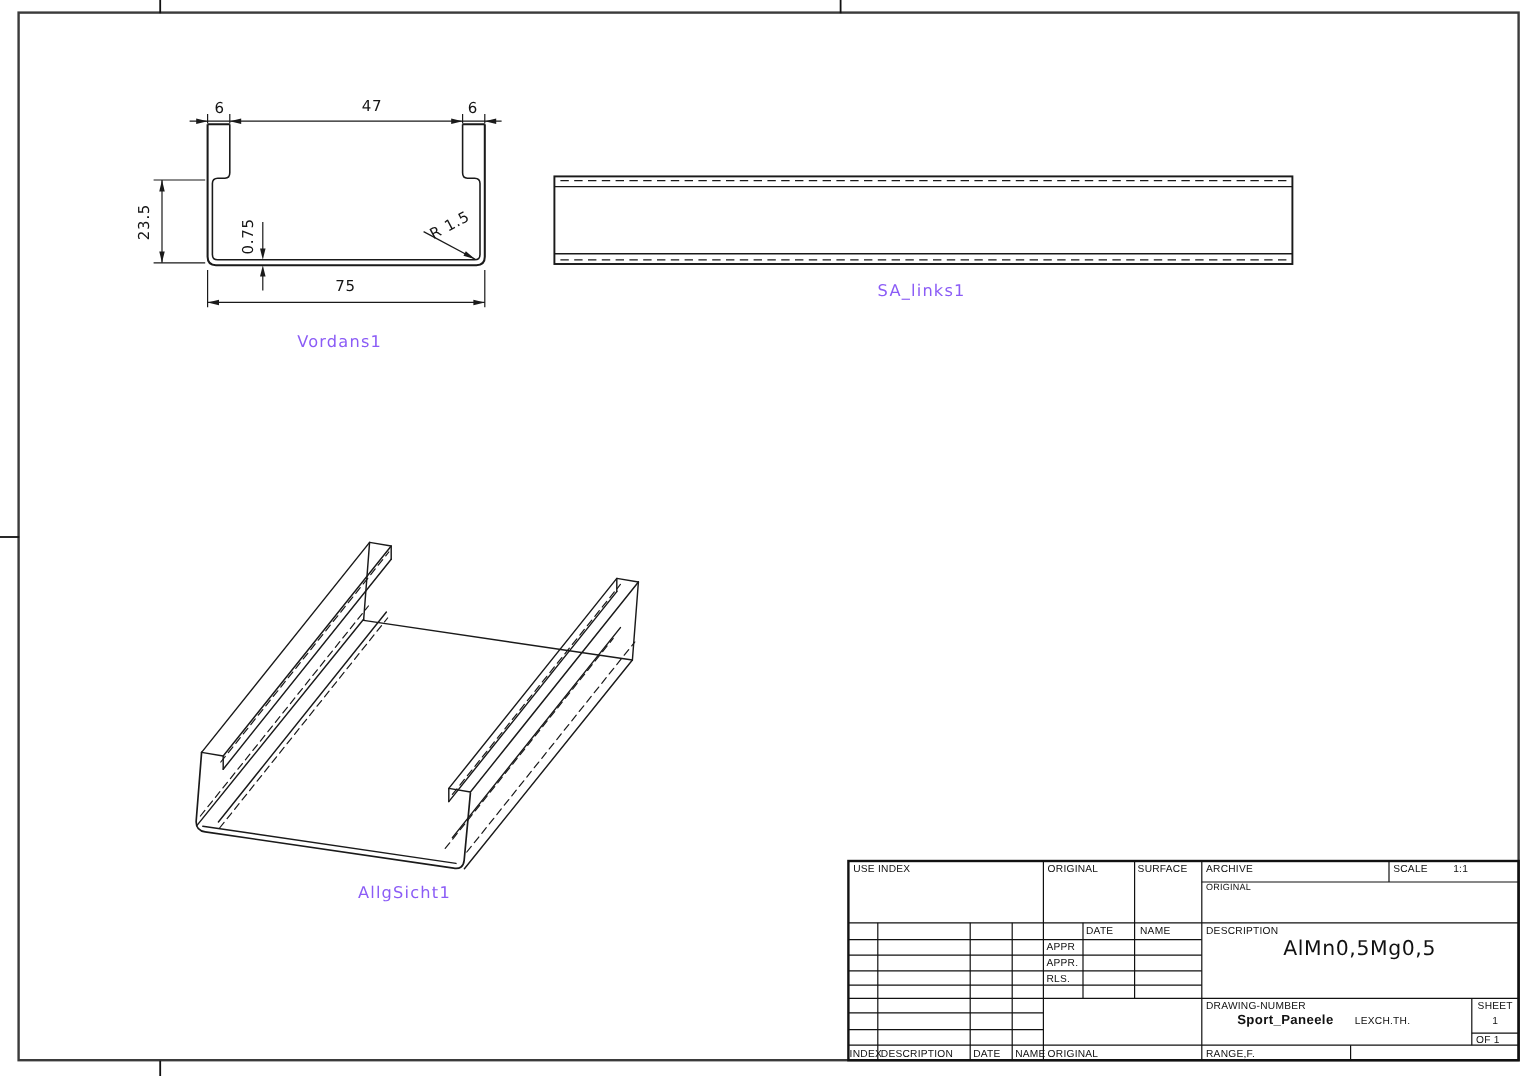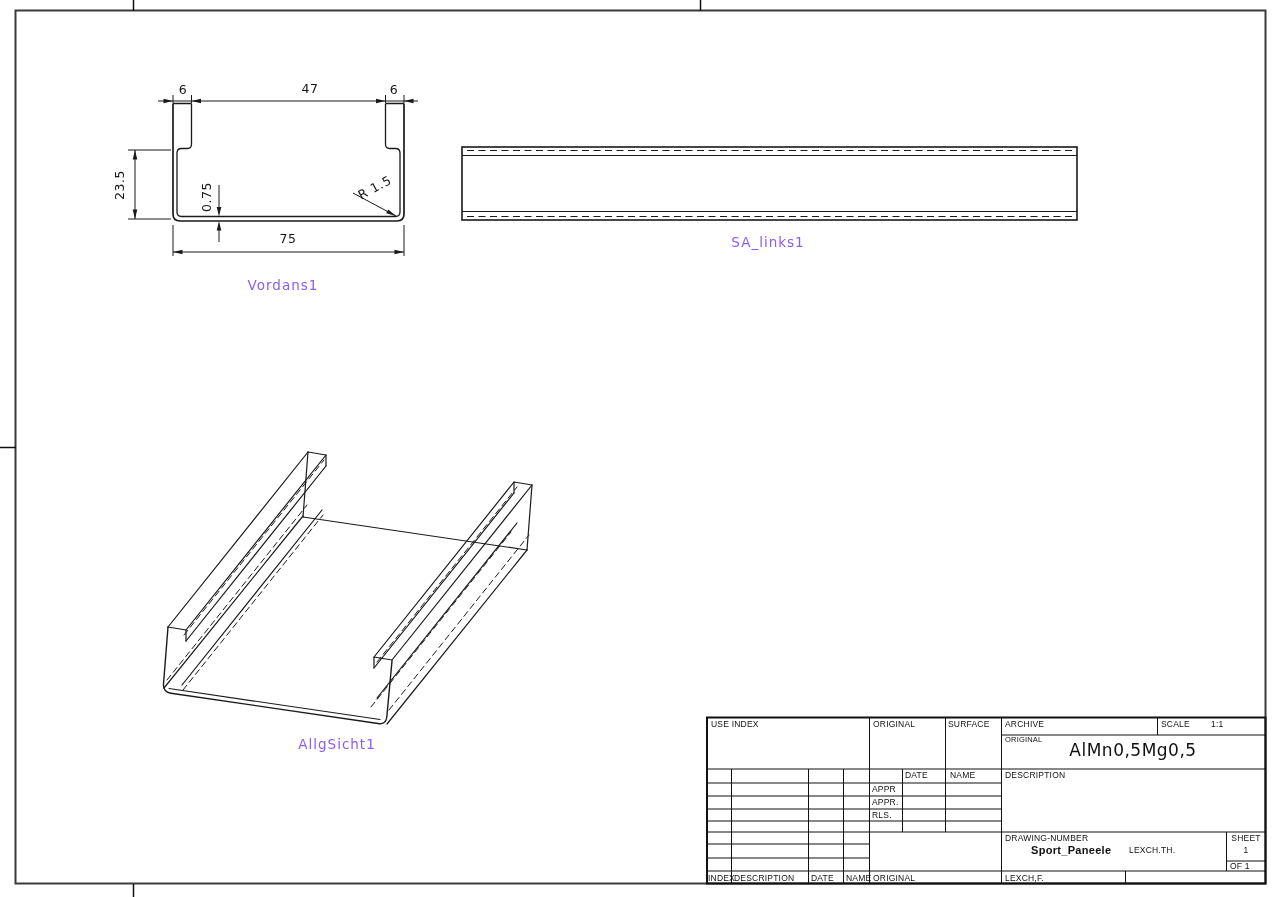--- a/index.html
+++ b/index.html
@@ -5,21 +5,21 @@
   html,body{margin:0;padding:0;}
   body{
     width:1280px;height:897px;position:relative;background:#ffffff;
     font-family:"Liberation Sans",sans-serif;overflow:hidden;
   }
   .sheet{position:absolute;inset:0;}
   svg.linework{position:absolute;left:0;top:0;}
   .tb{position:absolute;font:8.5px "Liberation Sans",sans-serif;color:#111;
       white-space:nowrap;letter-spacing:.2px;line-height:1;}
   .tb.small{font-size:7.5px;}
-  .tb.big{font:17px "DejaVu Sans",sans-serif;letter-spacing:.5px;transform:translate(-50%,-50%);}
+  .tb.big{font:17px "DejaVu Sans",sans-serif;letter-spacing:.5px;transform:translate(-50%,-50%);margin-top:41px;}
   .tb.mid{font-size:11px;letter-spacing:.3px;font-weight:bold;}
   .tb.ctr{transform:translateX(-50%);text-align:center;}
   .dim{position:absolute;font:12.5px "DejaVu Sans",sans-serif;color:#151515;
        white-space:nowrap;letter-spacing:.6px;line-height:1;transform:translate(-50%,-50%);}
   .dim.rot90{transform:translate(-50%,-50%) rotate(-90deg);}
   .dim.rotR{transform:translate(-50%,-50%) rotate(-28deg);}
   .viewlabel{position:absolute;font:13.5px "DejaVu Sans",sans-serif;color:#8b5cf6;
        white-space:nowrap;letter-spacing:1px;line-height:1;transform:translate(-50%,-50%);}
 </style>
 </head>
@@ -168,16 +168,16 @@
   <div class="tb" style="left:1005px;top:834px">DRAWING-NUMBER</div>
   <div class="tb mid" style="left:1031px;top:845px">Sport_Paneele</div>
   <div class="tb ctr" style="left:1246px;top:834px">SHEET</div>
   <div class="tb ctr" style="left:1246px;top:846px">1</div>
   <div class="tb" style="left:1230px;top:862px">OF 1</div>
   <div class="tb" style="left:708px;top:874px">INDEX</div>
   <div class="tb" style="left:734px;top:874px">DESCRIPTION</div>
   <div class="tb" style="left:811px;top:874px">DATE</div>
   <div class="tb" style="left:846px;top:874px">NAME</div>
   <div class="tb" style="left:873px;top:874px">ORIGINAL</div>
-  <div class="tb" style="left:1005px;top:874px">LEXCH,F.</div>
+  <div class="tb" style="left:1005px;top:874px">RANGE,F.</div>
   <div class="tb" style="left:1129px;top:846px">LEXCH.TH.</div>
 
 </div>
 
 </body></html>

